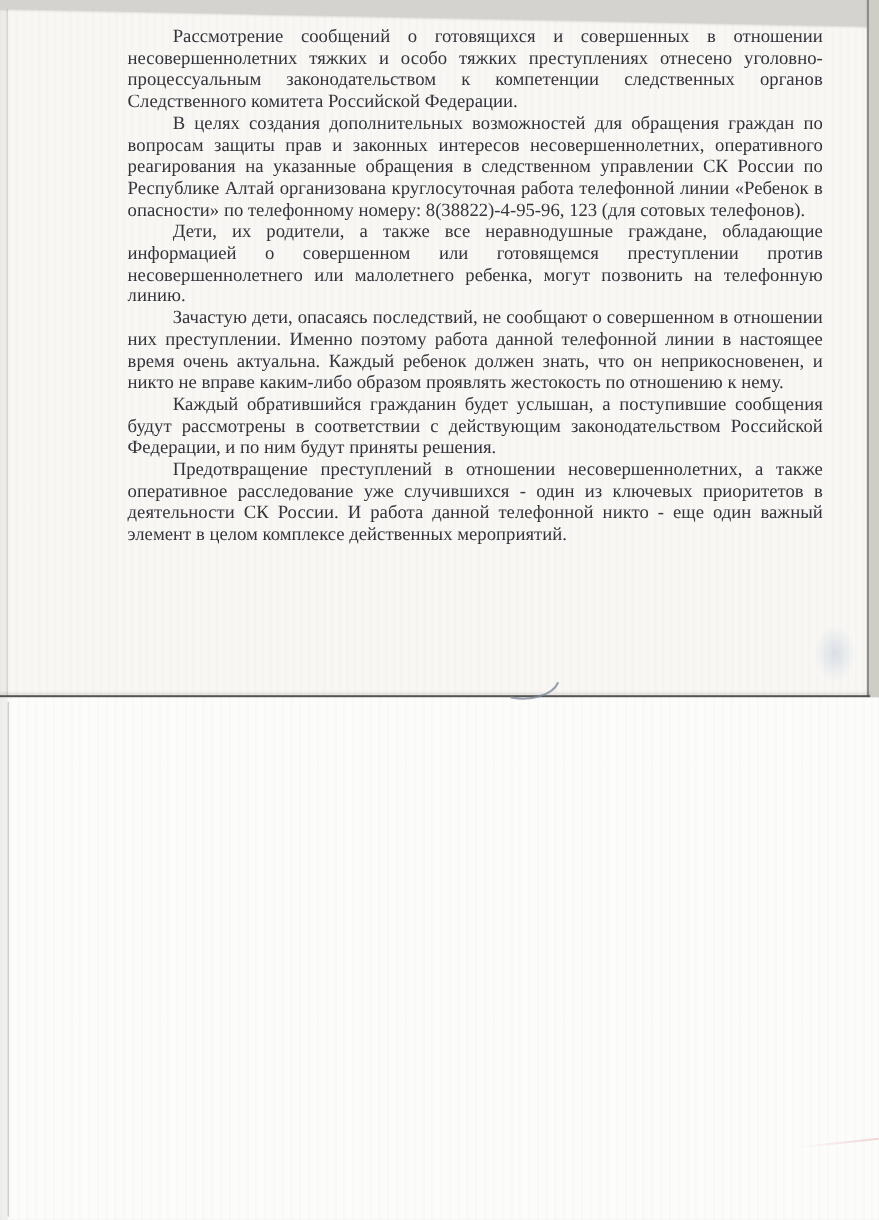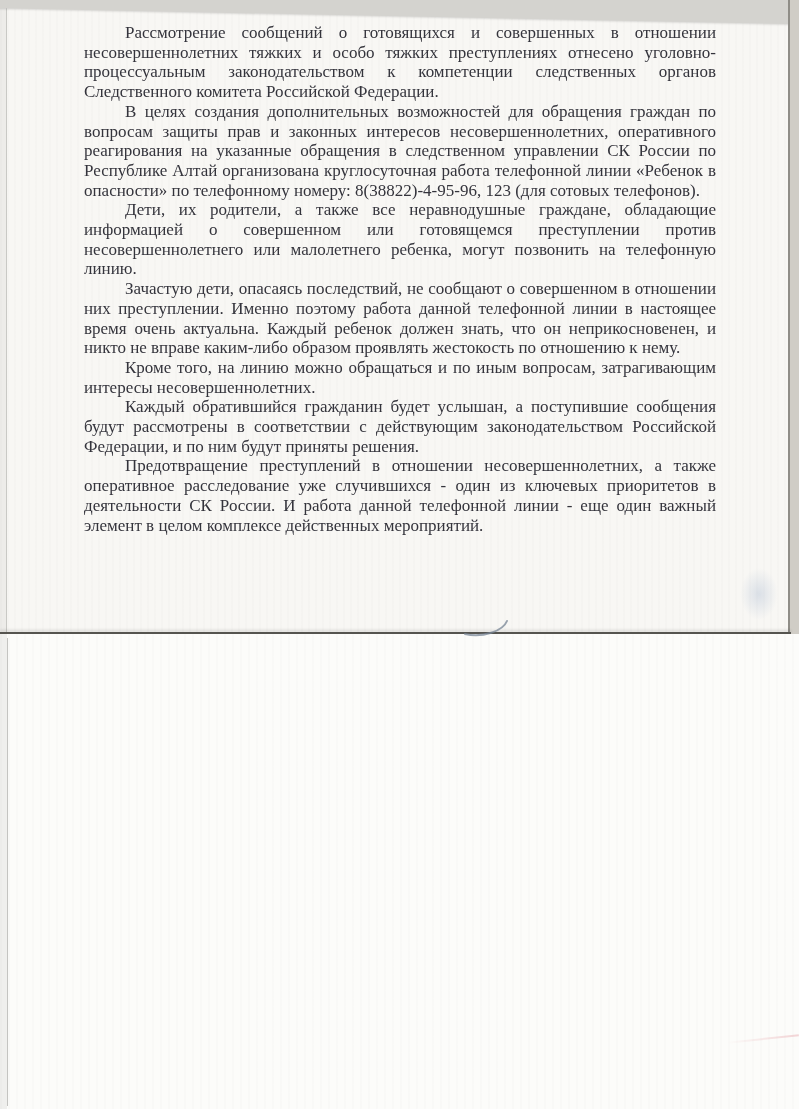--- a/index.html
+++ b/index.html
@@ -91,21 +91,21 @@
   .pink-streak {
     position: absolute; right: 0; top: 1038px;
     width: 72px; height: 2px;
     background: linear-gradient(90deg,
       rgba(220,120,130,0) 0%, rgba(220,120,130,0.30) 100%);
     transform: rotate(-6deg);
   }
   
   .text-block {
     position: absolute;
-    left: 84px; top: 17px;
+    left: 116px; top: 17px;
     width: 632px;
     color: #34343c;
     font-size: 17px;
     line-height: 19.7px;
     text-align: justify;
   }
   .text-block p {
     margin: 0;
     text-indent: 41px;
   }
@@ -117,23 +117,22 @@
 
   <div class="page-top">
     <div class="left-shade-top"></div>
     <div class="left-edge-top"></div>
 
     <div class="text-block">
       <p>Рассмотрение сообщений о готовящихся и совершенных в отношении несовершеннолетних тяжких и особо тяжких преступлениях отнесено уголовно-процессуальным законодательством к компетенции следственных органов Следственного комитета Российской Федерации.</p>
       <p>В целях создания дополнительных возможностей для обращения граждан по вопросам защиты прав и законных интересов несовершеннолетних, оперативного реагирования на указанные обращения в следственном управлении СК России по Республике Алтай организована круглосуточная работа телефонной линии «Ребенок в опасности» по телефонному номеру: 8(38822)-4-95-96, 123 (для сотовых телефонов).</p>
       <p>Дети, их родители, а также все неравнодушные граждане, обладающие информацией о совершенном или готовящемся преступлении против несовершеннолетнего или малолетнего ребенка, могут позвонить на телефонную линию.</p>
       <p>Зачастую дети, опасаясь последствий, не сообщают о совершенном в отношении них преступлении. Именно поэтому работа данной телефонной линии в настоящее время очень актуальна. Каждый ребенок должен знать, что он неприкосновенен, и никто не вправе каким-либо образом проявлять жестокость по отношению к нему.</p>
-      <p>Кроме того, на линию можно обращаться и по иным вопросам, затрагивающим интересы несовершеннолетних.</p>
       <p>Каждый обратившийся гражданин будет услышан, а поступившие сообщения будут рассмотрены в соответствии с действующим законодательством Российской Федерации, и по ним будут приняты решения.</p>
-      <p>Предотвращение преступлений в отношении несовершеннолетних, а также оперативное расследование уже случившихся - один из ключевых приоритетов в деятельности СК России. И работа данной телефонной линии - еще один важный элемент в целом комплексе действенных мероприятий.</p>
+      <p>Предотвращение преступлений в отношении несовершеннолетних, а также оперативное расследование уже случившихся - один из ключевых приоритетов в деятельности СК России. И работа данной телефонной никто - еще один важный элемент в целом комплексе действенных мероприятий.</p>
     </div>
   </div>
 
   <div class="top-band"></div>
   <div class="right-edge-line"></div>
   <div class="right-gutter"></div>
 
   <div class="smudge"></div>
 
   <div class="divider"></div>

